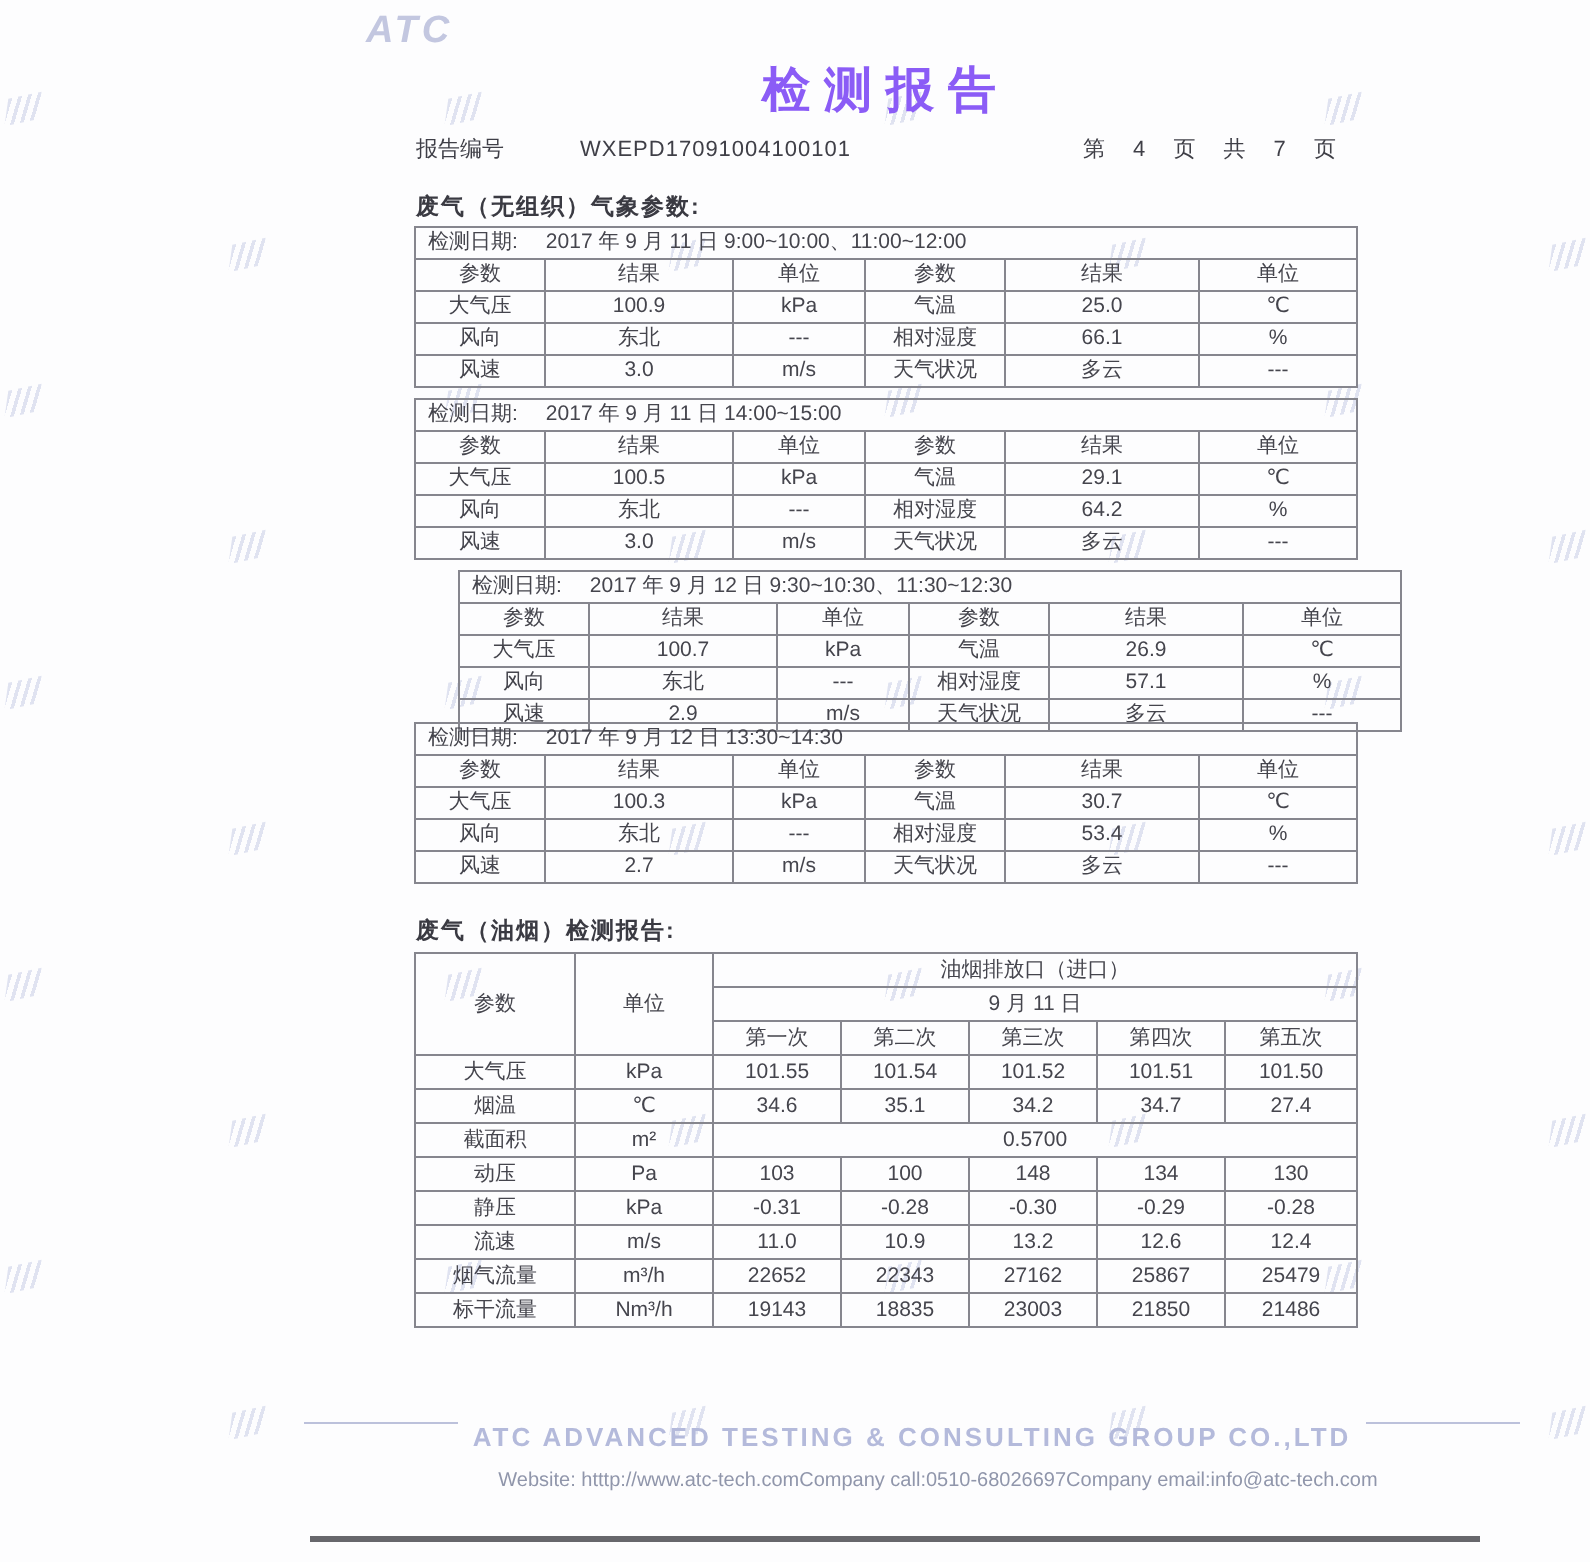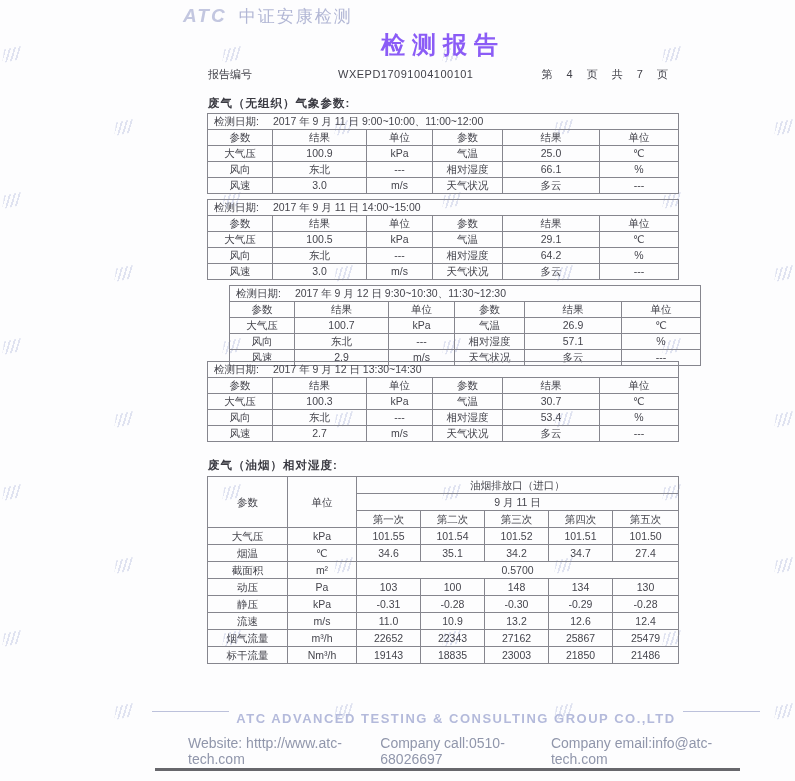--- a/index.html
+++ b/index.html
@@ -22,21 +22,21 @@
 
   
   .brand-row{position:absolute;top:5px;left:183px;display:flex;align-items:baseline;gap:12px;}
   .logo-mark{font-size:19px;font-weight:bold;font-style:italic;letter-spacing:2px;color:#c3c7e0;}
   .brand-name{font-size:17px;letter-spacing:2px;color:#b2b7d5;}
   .title{
     position:absolute;top:29px;left:208px;width:470px;text-align:center;
     font-family:"Liberation Serif","DejaVu Serif",serif;
     font-size:24px;font-weight:bold;letter-spacing:7px;color:#8b5cf6;
   }
-  .report-row{position:absolute;top:67px;left:208px;width:470px;display:flex;align-items:baseline;font-size:11px;color:#3f3f47;gap:48px;}
+  .report-row{position:absolute;top:67px;left:208px;width:470px;display:flex;align-items:baseline;font-size:11px;color:#3f3f47;}
   .report-no{margin-left:38px;letter-spacing:.5px;}
   .page-info{margin-left:auto;margin-right:10px;word-spacing:11px;}
 
   
   .sec-title{position:absolute;left:208px;font-size:11.5px;font-weight:bold;letter-spacing:1px;color:#3a3a42;}
   #sec1-title{top:96px;}
   #sec2-title{top:458px;}
 
   
   table{border-collapse:collapse;table-layout:fixed;position:absolute;left:207px;background:transparent;}
@@ -54,21 +54,21 @@
     position:absolute;top:711px;left:152px;width:608px;
     display:flex;gap:7px;
   }
   .company-line::before,.company-line::after{content:"";flex:1;border-top:1.5px solid #bcc1db;}
   .company-line .ctext{
     font-size:13px;font-weight:bold;letter-spacing:1.5px;color:#b4badb;white-space:nowrap;
   }
   .footer-details{
     position:absolute;top:735px;left:188px;width:562px;
     display:flex;justify-content:center;
-    font-size:14px;color:#9096ab;
+    font-size:10px;color:#9096ab;
   }
   .bottom-bar{position:absolute;top:768px;left:155px;width:585px;height:2.5px;background:#67676c;}
 </style>
 </head>
 <body>
 
 <div class="page">
   <div id="watermarks">
       <span class="wm" style="left: 3px; top: 48px;"></span>
       <span class="wm" style="left: 223px; top: 48px;"></span>
@@ -107,21 +107,20 @@
       <span class="wm" style="left: 443px; top: 632px;"></span>
       <span class="wm" style="left: 663px; top: 632px;"></span>
       <span class="wm" style="left: 115px; top: 705px;"></span>
       <span class="wm" style="left: 335px; top: 705px;"></span>
       <span class="wm" style="left: 555px; top: 705px;"></span>
       <span class="wm" style="left: 775px; top: 705px;"></span>
     </div>
 
   <div class="brand-row">
     <span class="logo-mark">ATC</span>
-    <span class="brand-name">中证安康检测</span>
   </div>
   <div class="title">检测报告</div>
   <div class="report-row">
     <span>报告编号</span>
     <span class="report-no">WXEPD17091004100101</span>
     <span class="page-info">第 4 页 共 7 页</span>
   </div>
 
   <div class="sec-title" id="sec1-title">废气（无组织）气象参数:</div>
 
@@ -310,21 +309,21 @@
         <td>风速</td>
         <td>2.7</td>
         <td>m/s</td>
         <td>天气状况</td>
         <td>多云</td>
         <td>---</td>
       </tr>
     </tbody>
   </table>
 
-  <div class="sec-title" id="sec2-title">废气（油烟）相对湿度:</div>
+  <div class="sec-title" id="sec2-title">废气（油烟）检测报告:</div>
 
   <table class="btable">
     <colgroup>
         <col style="width:80px">
         <col style="width:69px">
         <col style="width:64px">
         <col style="width:64px">
         <col style="width:64px">
         <col style="width:64px">
         <col style="width:66px">

